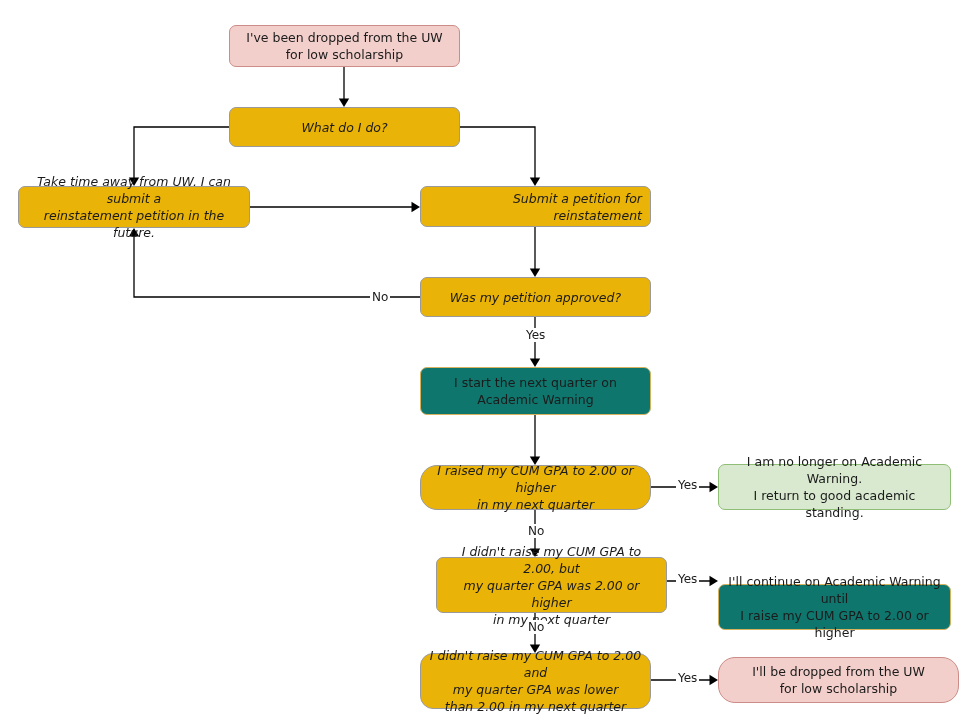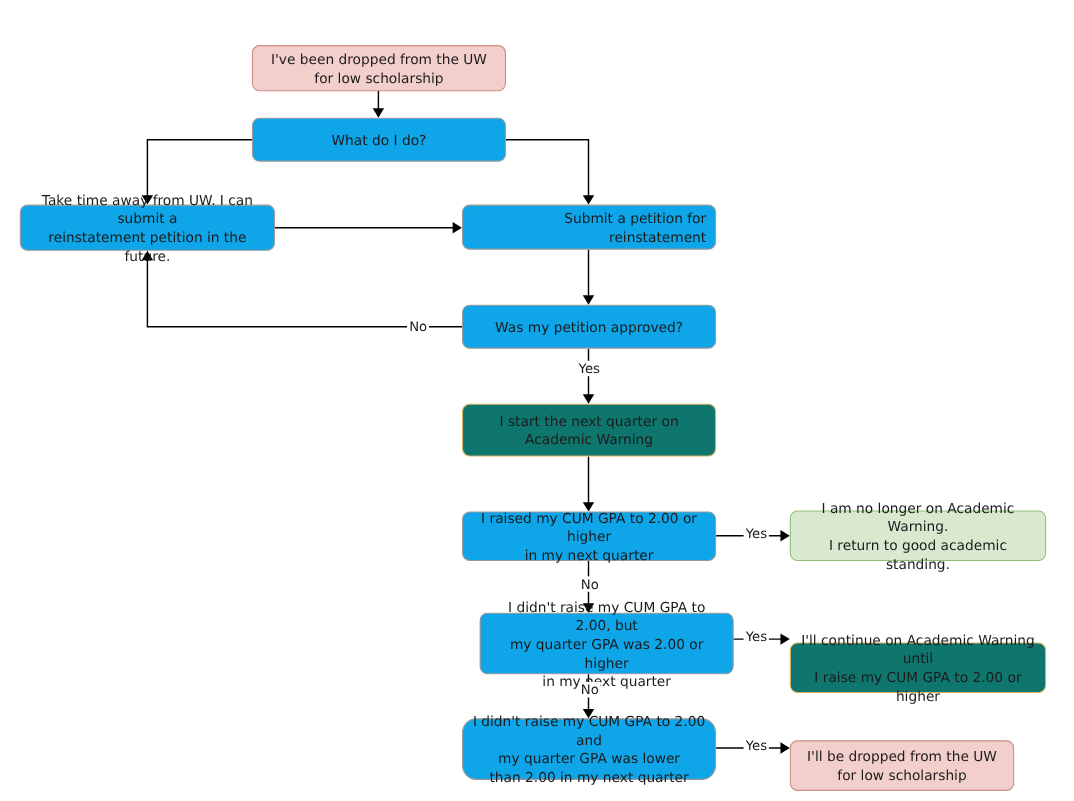--- a/index.html
+++ b/index.html
@@ -35,27 +35,27 @@
     justify-content: center;
     text-align: center;
     font-size: 12.5px;
     line-height: 17px;
     color: #1b1b1b;
     padding: 3px 8px;
     white-space: pre-line;
     background: #f4f4f4;
   }
   .node.neutral {
-    background: #0ea5e9;
+    background: #eab308;
     border-color: #9a9a9a;
+    font-style: italic;
   }
   .node.pink {
     background: #f3cfcb;
     border-color: #cc8d88;
-    margin-top: 16px;
   }
   .node.yellow {
     background: #0f766e;
     border-color: #d6b25f;
   }
   .node.green {
     background: #d8e9cf;
     border-color: #8fbf76;
   }
   .edge-label {
@@ -129,33 +129,33 @@
   <div id="nodes-layer">
       <div class="node pink" style="left: 229px; top: 25px; width: 231px; height: 42px;">I've been dropped from the UW
 for low scholarship</div>
       <div class="node neutral" style="left: 229px; top: 107px; width: 231px; height: 40px;">What do I do?</div>
       <div class="node neutral" style="left: 18px; top: 186px; width: 232px; height: 42px;">Take time away from UW. I can submit a
 reinstatement petition in the future.</div>
       <div class="node neutral" style="left: 420px; top: 186px; width: 231px; height: 41px; text-align: right;">Submit a petition for reinstatement</div>
       <div class="node neutral" style="left: 420px; top: 277px; width: 231px; height: 40px;">Was my petition approved?</div>
       <div class="node yellow" style="left: 420px; top: 367px; width: 231px; height: 48px;">I start the next quarter on
 Academic Warning</div>
-      <div class="node neutral" style="left: 420px; top: 465px; width: 231px; height: 45px;">I raised my CUM GPA to 2.00 or higher
+      <div class="node neutral" style="left: 420px; top: 465px; width: 231px; height: 45px; border-radius: 17px;">I raised my CUM GPA to 2.00 or higher
 in my next quarter</div>
       <div class="node green" style="left: 718px; top: 464px; width: 233px; height: 46px;">I am no longer on Academic Warning.
 I return to good academic standing.</div>
       <div class="node neutral" style="left: 436px; top: 557px; width: 231px; height: 56px;">I didn't raise my CUM GPA to 2.00, but
 my quarter GPA was 2.00 or higher
 in my next quarter</div>
       <div class="node yellow" style="left: 718px; top: 584px; width: 233px; height: 46px;">I'll continue on Academic Warning until
 I raise my CUM GPA to 2.00 or higher</div>
       <div class="node neutral" style="left: 420px; top: 653px; width: 231px; height: 56px; border-radius: 13px;">I didn't raise my CUM GPA to 2.00 and
 my quarter GPA was lower
 than 2.00 in my next quarter</div>
-      <div class="node pink" style="left: 718px; top: 657px; width: 204px; height: 46px;">I'll be dropped from the UW
+      <div class="node pink" style="left: 718px; top: 657px; width: 241px; height: 46px; border-radius: 17px;">I'll be dropped from the UW
 for low scholarship</div>
     </div>
   <div id="labels-layer">
       <div class="edge-label" style="left: 370px; top: 290px;">No</div>
       <div class="edge-label" style="left: 524px; top: 328px;">Yes</div>
       <div class="edge-label" style="left: 676px; top: 478px;">Yes</div>
       <div class="edge-label" style="left: 526px; top: 524px;">No</div>
       <div class="edge-label" style="left: 676px; top: 572px;">Yes</div>
       <div class="edge-label" style="left: 526px; top: 620px;">No</div>
       <div class="edge-label" style="left: 676px; top: 671px;">Yes</div>

